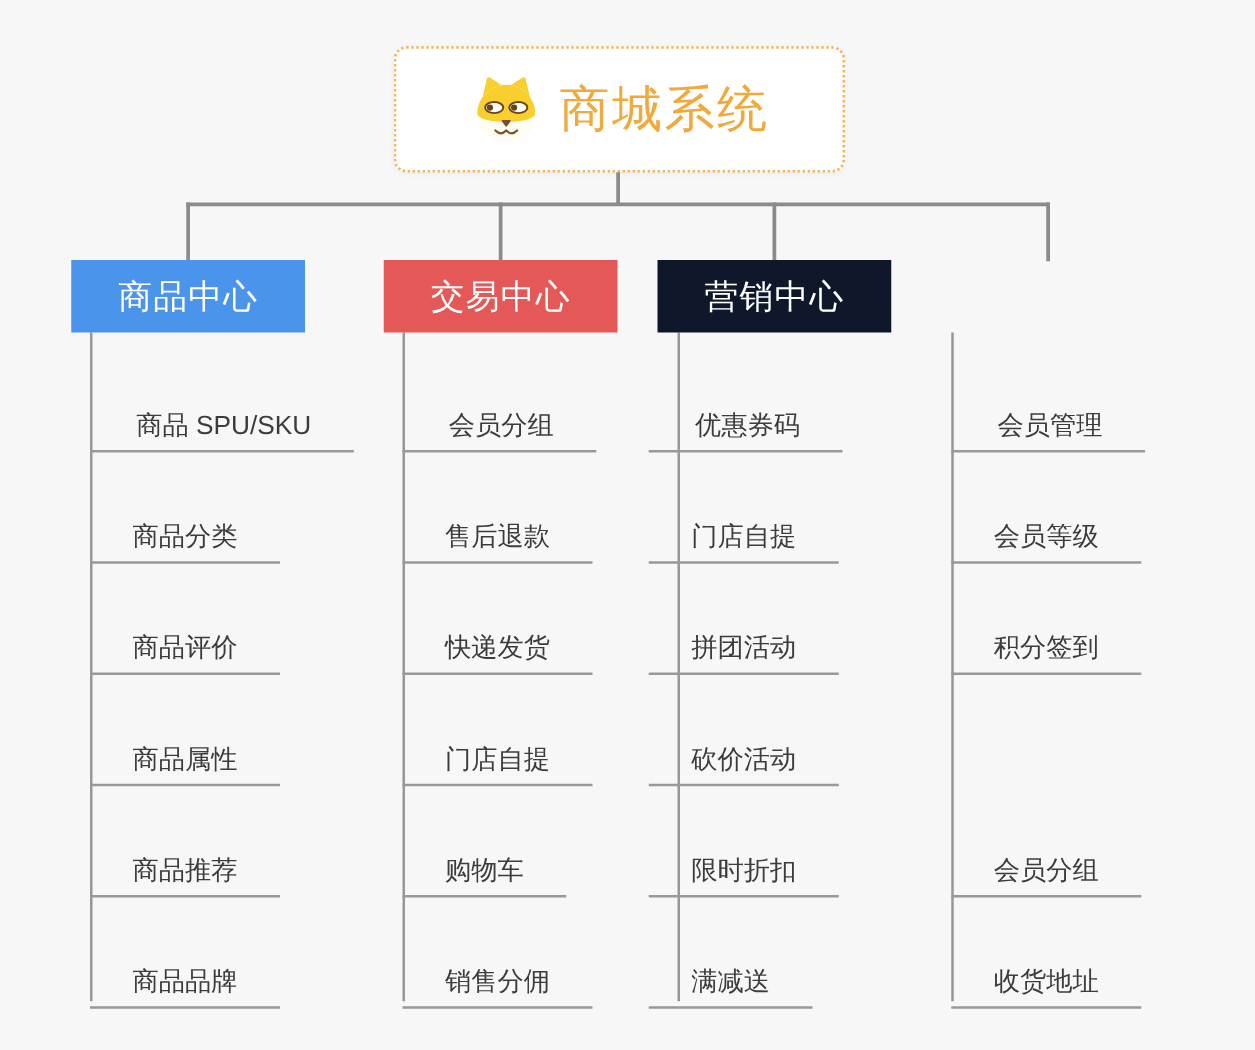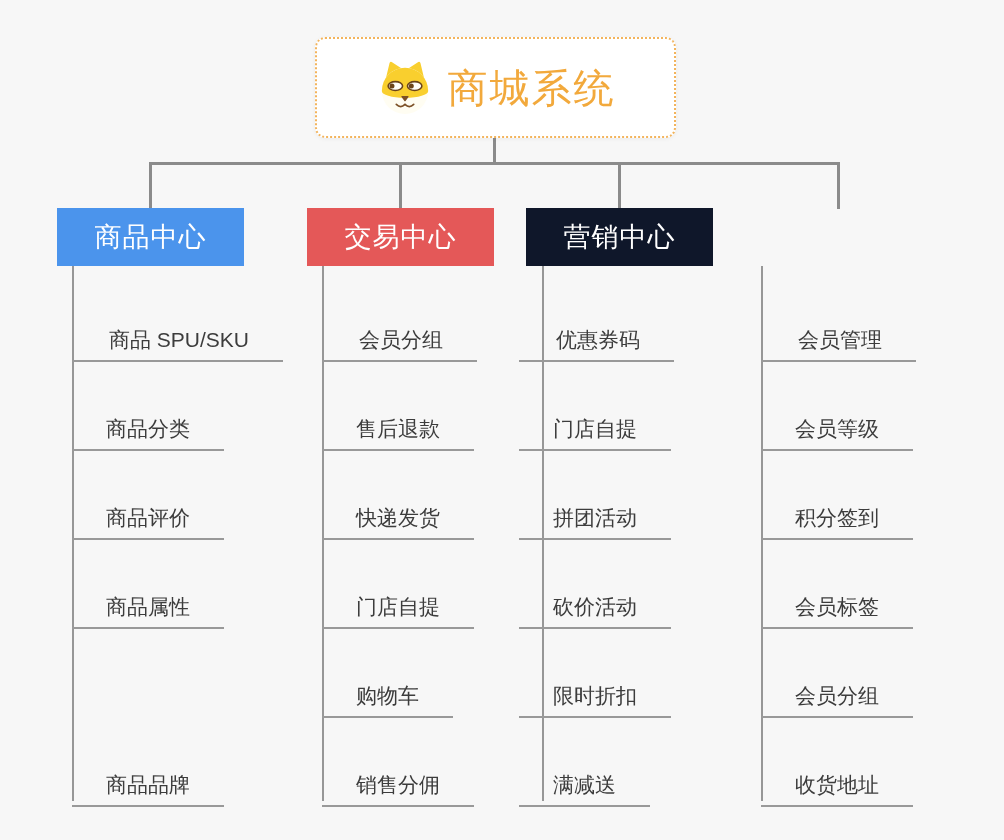--- a/index.html
+++ b/index.html
@@ -125,36 +125,36 @@
     <span>交易中心</span>
   </div>
   <div class="branch branch-2">
     <span>营销中心</span>
   </div>
 
   <div class="leaf col-0 row-0">商品 SPU/SKU</div>
   <div class="leaf col-0 row-2">商品评价</div>
   <div class="leaf col-0 row-1">商品分类</div>
   <div class="leaf col-0 row-3">商品属性</div>
+  <div class="leaf col-0 row-4">商品推荐</div>
   <div class="leaf col-0 row-5">商品品牌</div>
 
   <div class="leaf col-1 row-0">会员分组</div>
   <div class="leaf col-1 row-2">快递发货</div>
   <div class="leaf col-1 row-1">售后退款</div>
   <div class="leaf col-1 row-3">门店自提</div>
   <div class="leaf col-1 row-4">购物车</div>
   <div class="leaf col-1 row-5">销售分佣</div>
 
   <div class="leaf col-2 row-0">优惠券码</div>
   <div class="leaf col-2 row-1">门店自提</div>
   <div class="leaf col-2 row-2">拼团活动</div>
   <div class="leaf col-2 row-3">砍价活动</div>
   <div class="leaf col-2 row-4">限时折扣</div>
   <div class="leaf col-2 row-5">满减送</div>
 
   <div class="leaf col-3 row-1">会员等级</div>
   <div class="leaf col-3 row-0">会员管理</div>
   <div class="leaf col-3 row-2">积分签到</div>
-  <div class="leaf col-3 row-3">会员标签</div>
   <div class="leaf col-3 row-4">会员分组</div>
   <div class="leaf col-3 row-5">收货地址</div>
 
 </div>
 
 </body></html>

